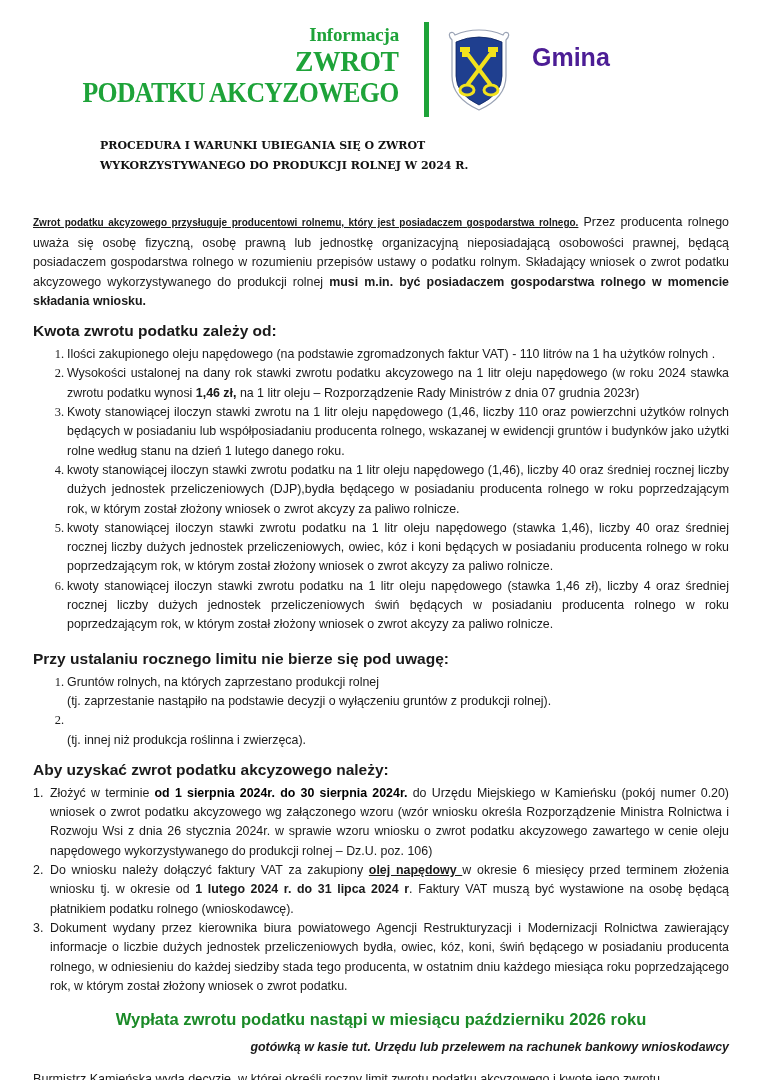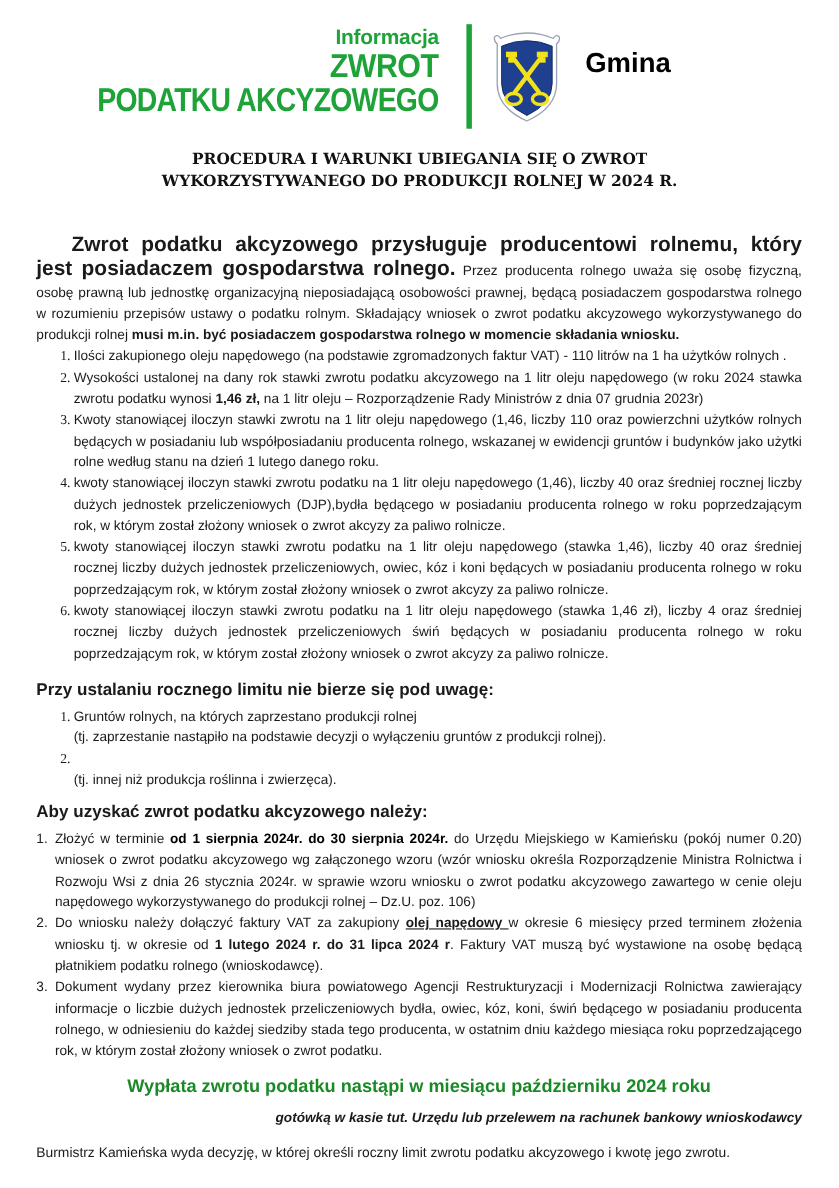--- a/index.html
+++ b/index.html
@@ -1,35 +1,35 @@
 <!DOCTYPE html>
 <html><head>
   <meta charset="utf-8">
   <style>
     * { box-sizing: border-box; margin: 0; padding: 0; }
     html, body { width: 763px; height: 1080px; background: #ffffff; overflow: hidden; }
     body { font-family: "Liberation Sans Narrow", "Liberation Sans", sans-serif; color: #1a1a1a; position: relative; }
 
     .header { position: absolute; left: 0; top: 0; width: 763px; height: 125px; }
-    .hdr-left { position: absolute; right: 364px; top: 24px; text-align: right; color: #1ea339; font-family: Liberation Sans, sans-serif; font-weight: bold; }
+    .hdr-left { position: absolute; right: 364px; top: 24px; text-align: right; color: #1ea339; font-family: Liberation Serif, serif; font-weight: bold; }
     .hdr-info { font-size: 19px; line-height: 22px; letter-spacing: -0.2px; }
     .hdr-zwrot { font-size: 30px; line-height: 30px; letter-spacing: -0.5px; transform: scaleX(0.92); transform-origin: right center; }
     .hdr-podatku { font-size: 30px; line-height: 32px; letter-spacing: -0.8px; white-space: nowrap; transform: scaleX(0.86); transform-origin: right center; }
     .hdr-sep { position: absolute; left: 424px; top: 22px; width: 5px; height: 95px; background: #1ea339; }
     .hdr-crest { position: absolute; left: 444px; top: 28px; width: 70px; height: 84px; }
-    .hdr-right { position: absolute; left: 532px; top: 44px; color: #000000; font-family: "Liberation Sans", sans-serif; font-weight: bold; }
+    .hdr-right { position: absolute; left: 532px; top: 44px; color: #4c1d95; font-family: "Liberation Sans", sans-serif; font-weight: bold; }
     .hdr-gmina { font-size: 25px; line-height: 26px; }
     .hdr-kam { font-size: 33px; line-height: 34px; letter-spacing: -0.3px; }
 
-    .title { position: absolute; left: 100px; width: 563px; top: 136px; text-align: center; font-family: "DejaVu Serif", "Liberation Serif", serif; font-weight: bold; font-size: 14px; line-height: 19.5px; color: #111; }
+    .title { position: absolute; left: 100px; width: 563px; top: 136px; text-align: left; font-family: "DejaVu Serif", "Liberation Serif", serif; font-weight: bold; font-size: 11px; line-height: 19.5px; color: #111; }
     .title div { white-space: nowrap; }
 
     .content { position: absolute; left: 33px; width: 696px; top: 212px; font-size: 12.4px; line-height: 19.3px; }
     .intro { text-align: justify; text-align-last: left; }
-    .intro-lead { font-weight: bold; font-size: 19px; line-height: 22px; margin-left: 32px; }
+    .intro-lead { font-weight: bold; text-decoration: underline; font-size: 10px; line-height: 22px; }
     .b { font-weight: bold; }
     .u { text-decoration: underline; }
     .red { color: #000000; font-weight: bold; }
 
     .section-h { font-weight: bold; font-size: 15.5px; line-height: 20px; margin-top: 10px; margin-bottom: 4px; }
     ol { list-style: none; }
     ol.l1 { margin-left: 0; padding-left: 34px; }
     ol.l3 { padding-left: 0; }
     li { position: relative; text-align: justify; }
     li .num { position: absolute; left: -17px; width: 14px; text-align: right; }
@@ -79,20 +79,21 @@
 <div class="title">
   <div>PROCEDURA I WARUNKI UBIEGANIA SIĘ O ZWROT</div>
   <div>WYKORZYSTYWANEGO DO PRODUKCJI ROLNEJ W 2024 R.</div>
 </div>
 
 <div class="content">
   <p class="intro">
     <span class="intro-lead">Zwrot podatku akcyzowego przysługuje producentowi rolnemu, który jest posiadaczem gospodarstwa rolnego.</span><span> Przez producenta rolnego uważa się osobę fizyczną, osobę prawną lub jednostkę organizacyjną nieposiadającą osobowości prawnej, będącą posiadaczem gospodarstwa rolnego w rozumieniu przepisów ustawy o podatku rolnym. Składający wniosek o zwrot podatku akcyzowego wykorzystywanego do produkcji rolnej </span><span class="b">musi m.in. być posiadaczem gospodarstwa rolnego  w momencie składania wniosku.</span>
   </p>
 
+  <div class="section-h">Kwota zwrotu podatku zależy od:</div>
   <ol class="l1">
     <li><span class="num">1.</span><span>Ilości zakupionego oleju napędowego (na podstawie zgromadzonych faktur VAT) - 110 litrów na 1 ha użytków rolnych .</span></li>
     <li><span class="num">2.</span><span>Wysokości ustalonej na dany rok stawki zwrotu podatku akcyzowego  na 1 litr oleju napędowego (w roku 2024 stawka zwrotu podatku wynosi </span><span class="b">1,46 zł,</span><span> na 1 litr oleju – Rozporządzenie Rady Ministrów z dnia 07 grudnia 2023r)</span></li>
     <li><span class="num">3.</span><span>Kwoty stanowiącej iloczyn stawki zwrotu na 1 litr oleju napędowego (1,46, liczby 110 oraz powierzchni użytków rolnych będących w posiadaniu lub współposiadaniu producenta rolnego, wskazanej w ewidencji gruntów i budynków jako użytki rolne według stanu na dzień 1 lutego danego roku.</span></li>
     <li><span class="num">4.</span><span>kwoty stanowiącej iloczyn stawki zwrotu podatku na 1 litr oleju napędowego (1,46), liczby 40 oraz średniej rocznej liczby dużych jednostek przeliczeniowych (DJP),bydła będącego w posiadaniu producenta rolnego w roku poprzedzającym rok, w którym został złożony wniosek o zwrot akcyzy za paliwo rolnicze.</span></li>
     <li><span class="num">5.</span><span>kwoty stanowiącej iloczyn stawki zwrotu podatku na 1 litr oleju napędowego (stawka 1,46), liczby 40 oraz średniej rocznej liczby dużych jednostek przeliczeniowych, owiec, kóz i koni będących w posiadaniu producenta rolnego w roku poprzedzającym rok, w którym został złożony wniosek o zwrot akcyzy za paliwo rolnicze.</span></li>
     <li><span class="num">6.</span><span>kwoty stanowiącej iloczyn stawki zwrotu podatku na 1 litr oleju napędowego (stawka 1,46 zł), liczby 4 oraz średniej rocznej liczby dużych jednostek przeliczeniowych świń będących w posiadaniu producenta rolnego w roku poprzedzającym rok, w którym został złożony wniosek o zwrot akcyzy za paliwo rolnicze.</span></li>
   </ol>
 
   <div class="section-h" style="margin-top:14px">Przy ustalaniu rocznego limitu nie bierze się pod uwagę:</div>
@@ -101,18 +102,18 @@
     <li><span class="num">2.</span><br><span>(tj. innej niż produkcja roślinna i zwierzęca).</span></li>
   </ol>
 
   <div class="section-h" style="margin-top:10px">Aby uzyskać zwrot podatku akcyzowego należy:</div>
   <ol class="l3">
     <li><span class="num">1.</span><span>Złożyć w terminie </span><span class="red">od 1 sierpnia 2024r. do 30 sierpnia 2024r.</span><span> do Urzędu Miejskiego w Kamieńsku (pokój numer 0.20) wniosek  o zwrot podatku akcyzowego wg załączonego wzoru (wzór wniosku określa Rozporządzenie Ministra Rolnictwa i Rozwoju Wsi z dnia 26 stycznia 2024r. w sprawie wzoru wniosku o zwrot podatku akcyzowego zawartego w cenie oleju napędowego wykorzystywanego do produkcji rolnej – Dz.U. poz. 106)</span></li>
     <li><span class="num">2.</span><span>Do wniosku należy dołączyć faktury VAT za zakupiony </span><span class="b u">olej napędowy </span><span>w okresie 6 miesięcy przed terminem złożenia wniosku  tj. w okresie od </span><span class="b">1 lutego 2024 r. do 31 lipca 2024 r</span><span>. Faktury VAT muszą być wystawione na osobę będącą płatnikiem podatku rolnego (wnioskodawcę).</span></li>
     <li><span class="num">3.</span><span>Dokument wydany przez kierownika biura powiatowego Agencji Restrukturyzacji i Modernizacji Rolnictwa zawierający informacje o liczbie dużych jednostek przeliczeniowych bydła, owiec, kóz, koni, świń  będącego w posiadaniu producenta rolnego, w odniesieniu do każdej siedziby stada tego producenta, w ostatnim dniu każdego miesiąca roku poprzedzającego rok, w którym został złożony wniosek o zwrot podatku.</span></li>
   </ol>
 
-  <div class="payout">Wypłata zwrotu podatku nastąpi w miesiącu październiku 2024 roku</div>
+  <div class="payout">Wypłata zwrotu podatku nastąpi w miesiącu październiku 2026 roku</div>
   <div class="payout-sub">gotówką w kasie tut. Urzędu lub przelewem na rachunek bankowy wnioskodawcy</div>
 
   <p class="burmistrz">Burmistrz Kamieńska wyda decyzję, w której określi roczny limit zwrotu podatku akcyzowego i kwotę jego zwrotu.</p>
 
 </div>
 
 </body></html>

